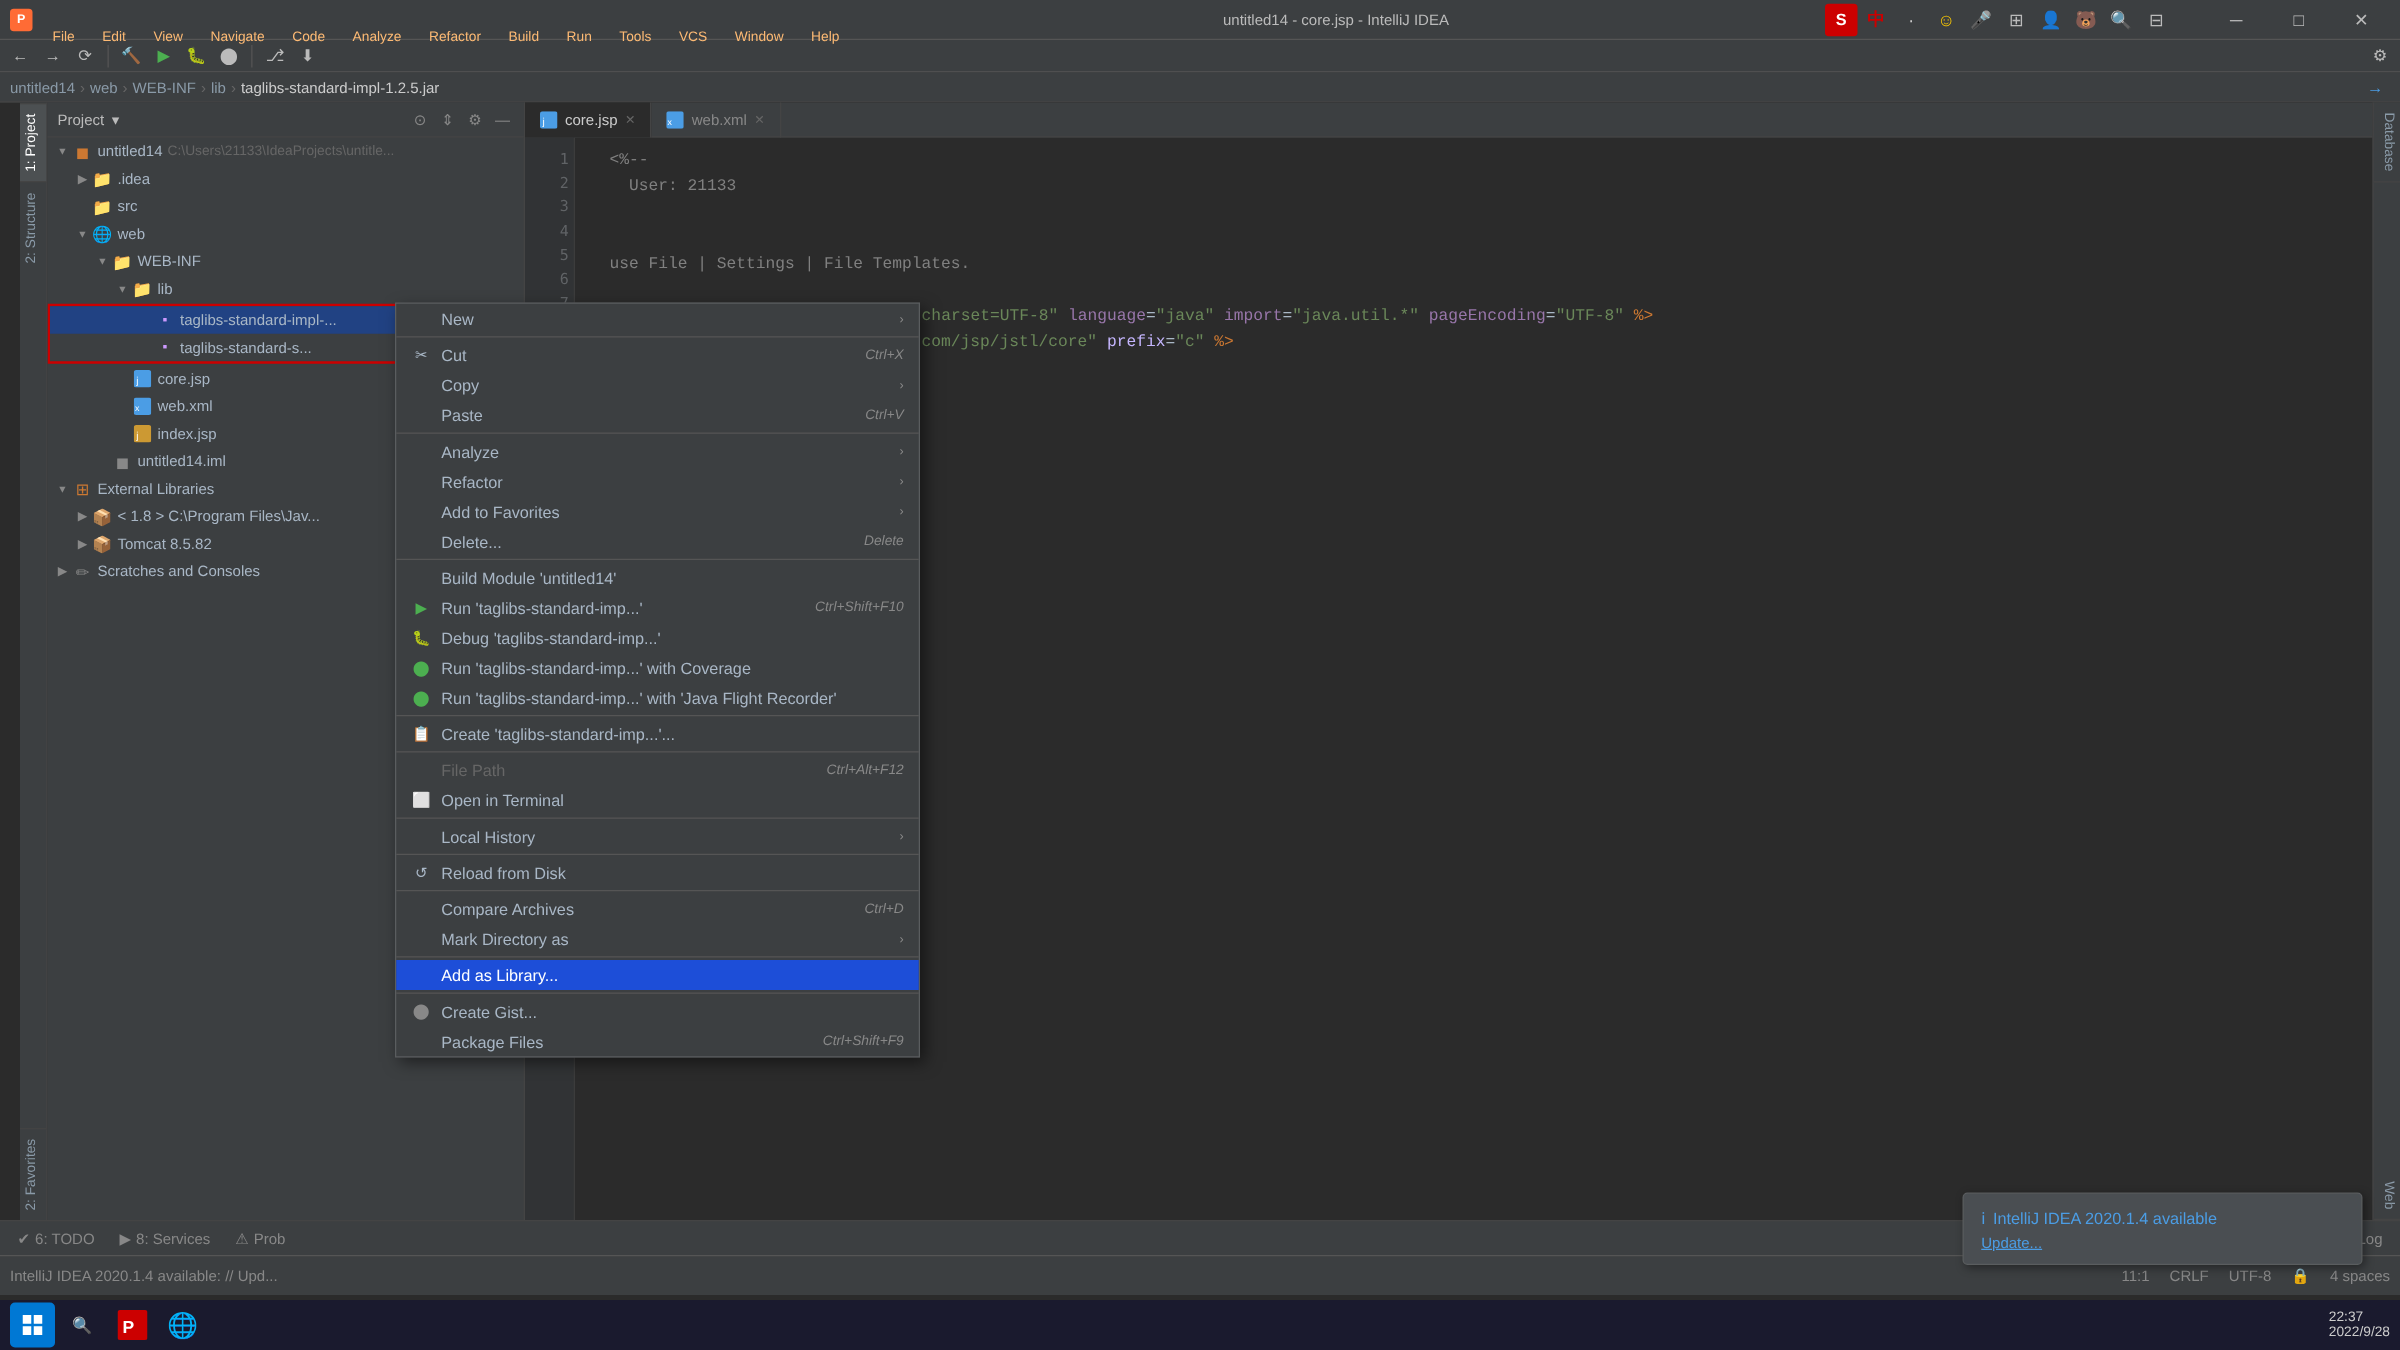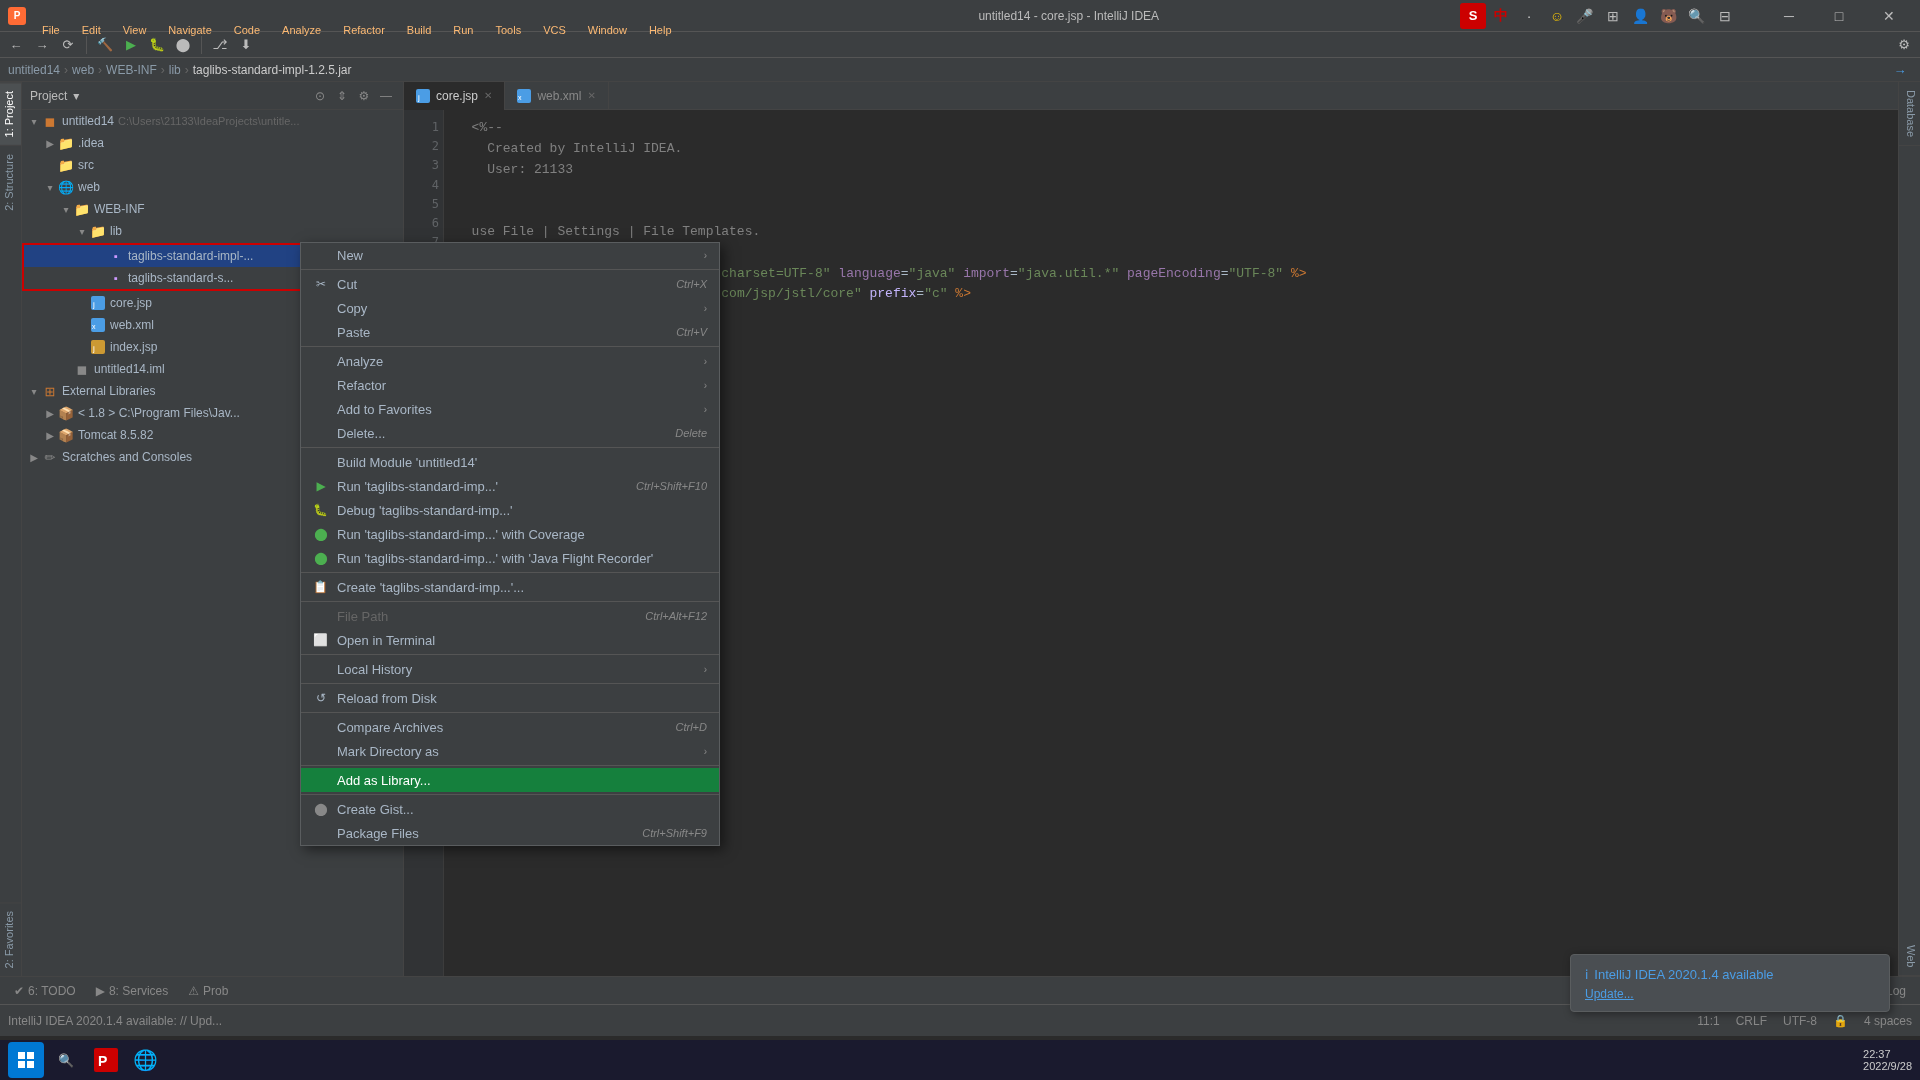--- a/index.html
+++ b/index.html
@@ -103,20 +103,21 @@
       color: #8a9aa8;
     }
     .breadcrumb-sep { color: #666; }
     .breadcrumb-item { color: #8a9aa8; cursor: pointer; }
     .breadcrumb-active { color: #ccc; }
 
     
     #main-layout {
       display: flex;
       height: calc(1080px - 32px - 26px - 24px - 28px - 32px);
+      margin-left: 16px;
     }
 
     
     #left-tabs {
       width: 22px;
       background: #3c3f41;
       display: flex;
       flex-direction: column;
       border-right: 1px solid #444;
     }
@@ -832,21 +833,21 @@
         <span class="ctx-shortcut">Ctrl+D</span>
       </div>
       <div class="ctx-item">
         <div class="ctx-item-left">
           <span class="ctx-icon"></span>
           <span>Mark Directory as</span>
         </div>
         <div class="ctx-arrow">›</div>
       </div>
       <div class="ctx-separator"></div>
-      <div class="ctx-item highlighted" style="background:#15803d;">
+      <div class="ctx-item highlighted" style="background:#1d4ed8;">
         <div class="ctx-item-left">
           <span class="ctx-icon"></span>
           <span>Add as Library...</span>
         </div>
       </div>
       <div class="ctx-separator"></div>
       <div class="ctx-item">
         <div class="ctx-item-left">
           <span class="ctx-icon" style="color:#888;">⬤</span>
           <span>Create Gist...</span>
@@ -892,21 +893,20 @@
         <div>5</div>
         <div>6</div>
         <div>7</div>
         <div>8</div>
         <div>9</div>
         <div>10</div>
         <div>11</div>
       </div>
       <div id="code-content">
         <div class="code-line code-comment">  &lt;%--</div>
-        <div class="code-line code-comment">    Created by IntelliJ IDEA.</div>
         <div class="code-line code-comment">    User: 21133</div>
         <div class="code-line">&nbsp;</div>
         <div class="code-line">&nbsp;</div>
         <div class="code-line code-comment">  use File | Settings | File Templates.</div>
         <div class="code-line">&nbsp;</div>
         <div class="code-line">  <span style="color:#cc7832;">&lt;%@ page</span> <span style="color:#9876aa;">contentType</span>=<span style="color:#6a8759;">"text/html;charset=UTF-8"</span> <span style="color:#9876aa;">language</span>=<span style="color:#6a8759;">"java"</span> <span style="color:#9876aa;">import</span>=<span style="color:#6a8759;">"java.util.*"</span> <span style="color:#9876aa;">pageEncoding</span>=<span style="color:#6a8759;">"UTF-8"</span> <span style="color:#cc7832;">%&gt;</span></div>
         <div class="code-line">  <span style="color:#cc7832;">&lt;%@ taglib</span> <span style="color:#9876aa;">uri</span>=<span style="color:#6a8759;">"http://java.sun.com/jsp/jstl/core"</span> <span style="color:#c4b5fd;">prefix</span>=<span style="color:#6a8759;">"c"</span> <span style="color:#cc7832;">%&gt;</span></div>
         <div class="code-line">&nbsp;</div>
       </div>
     </div>

